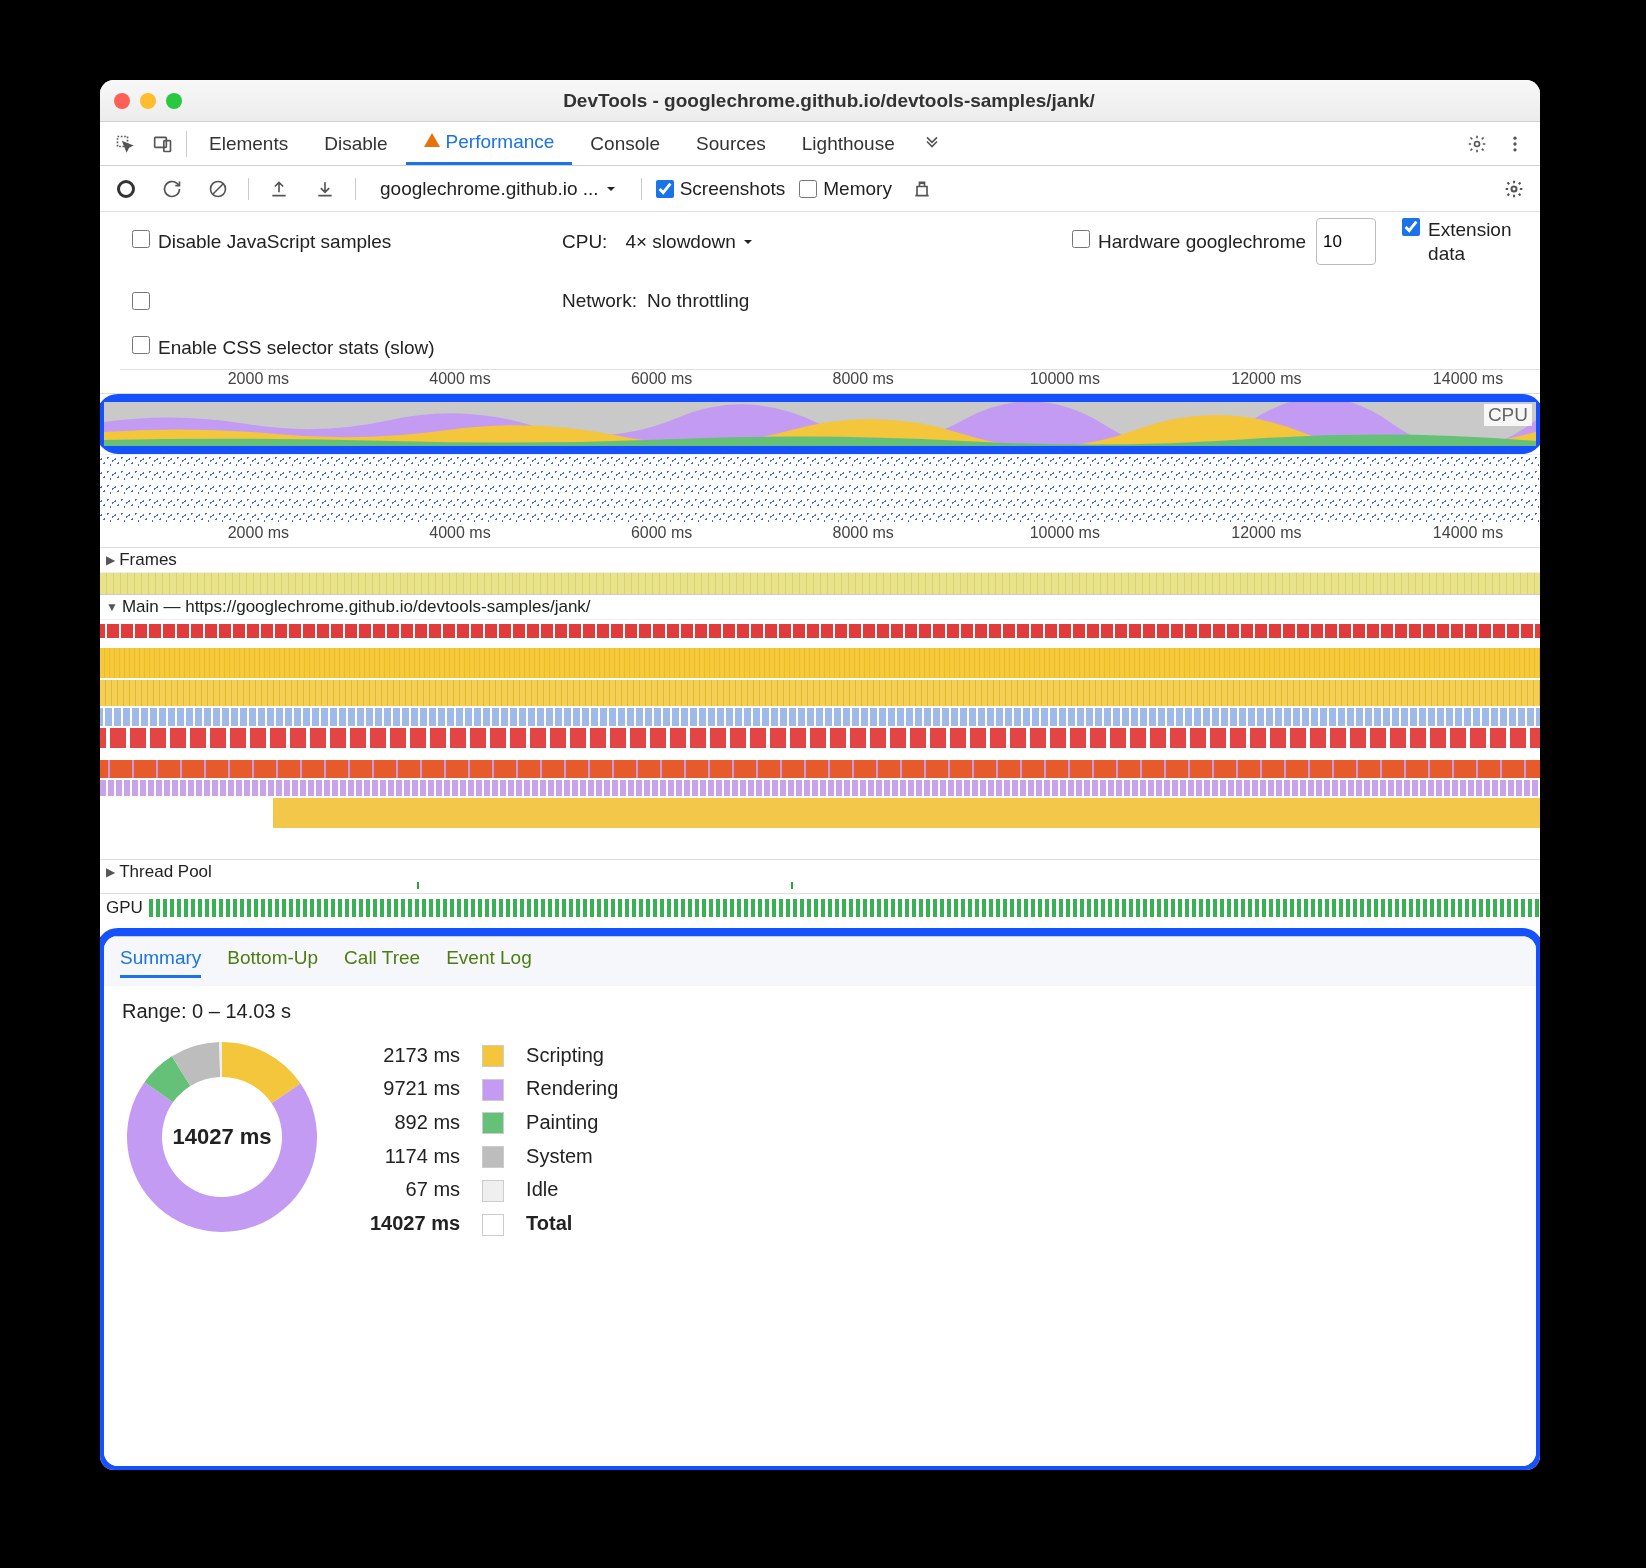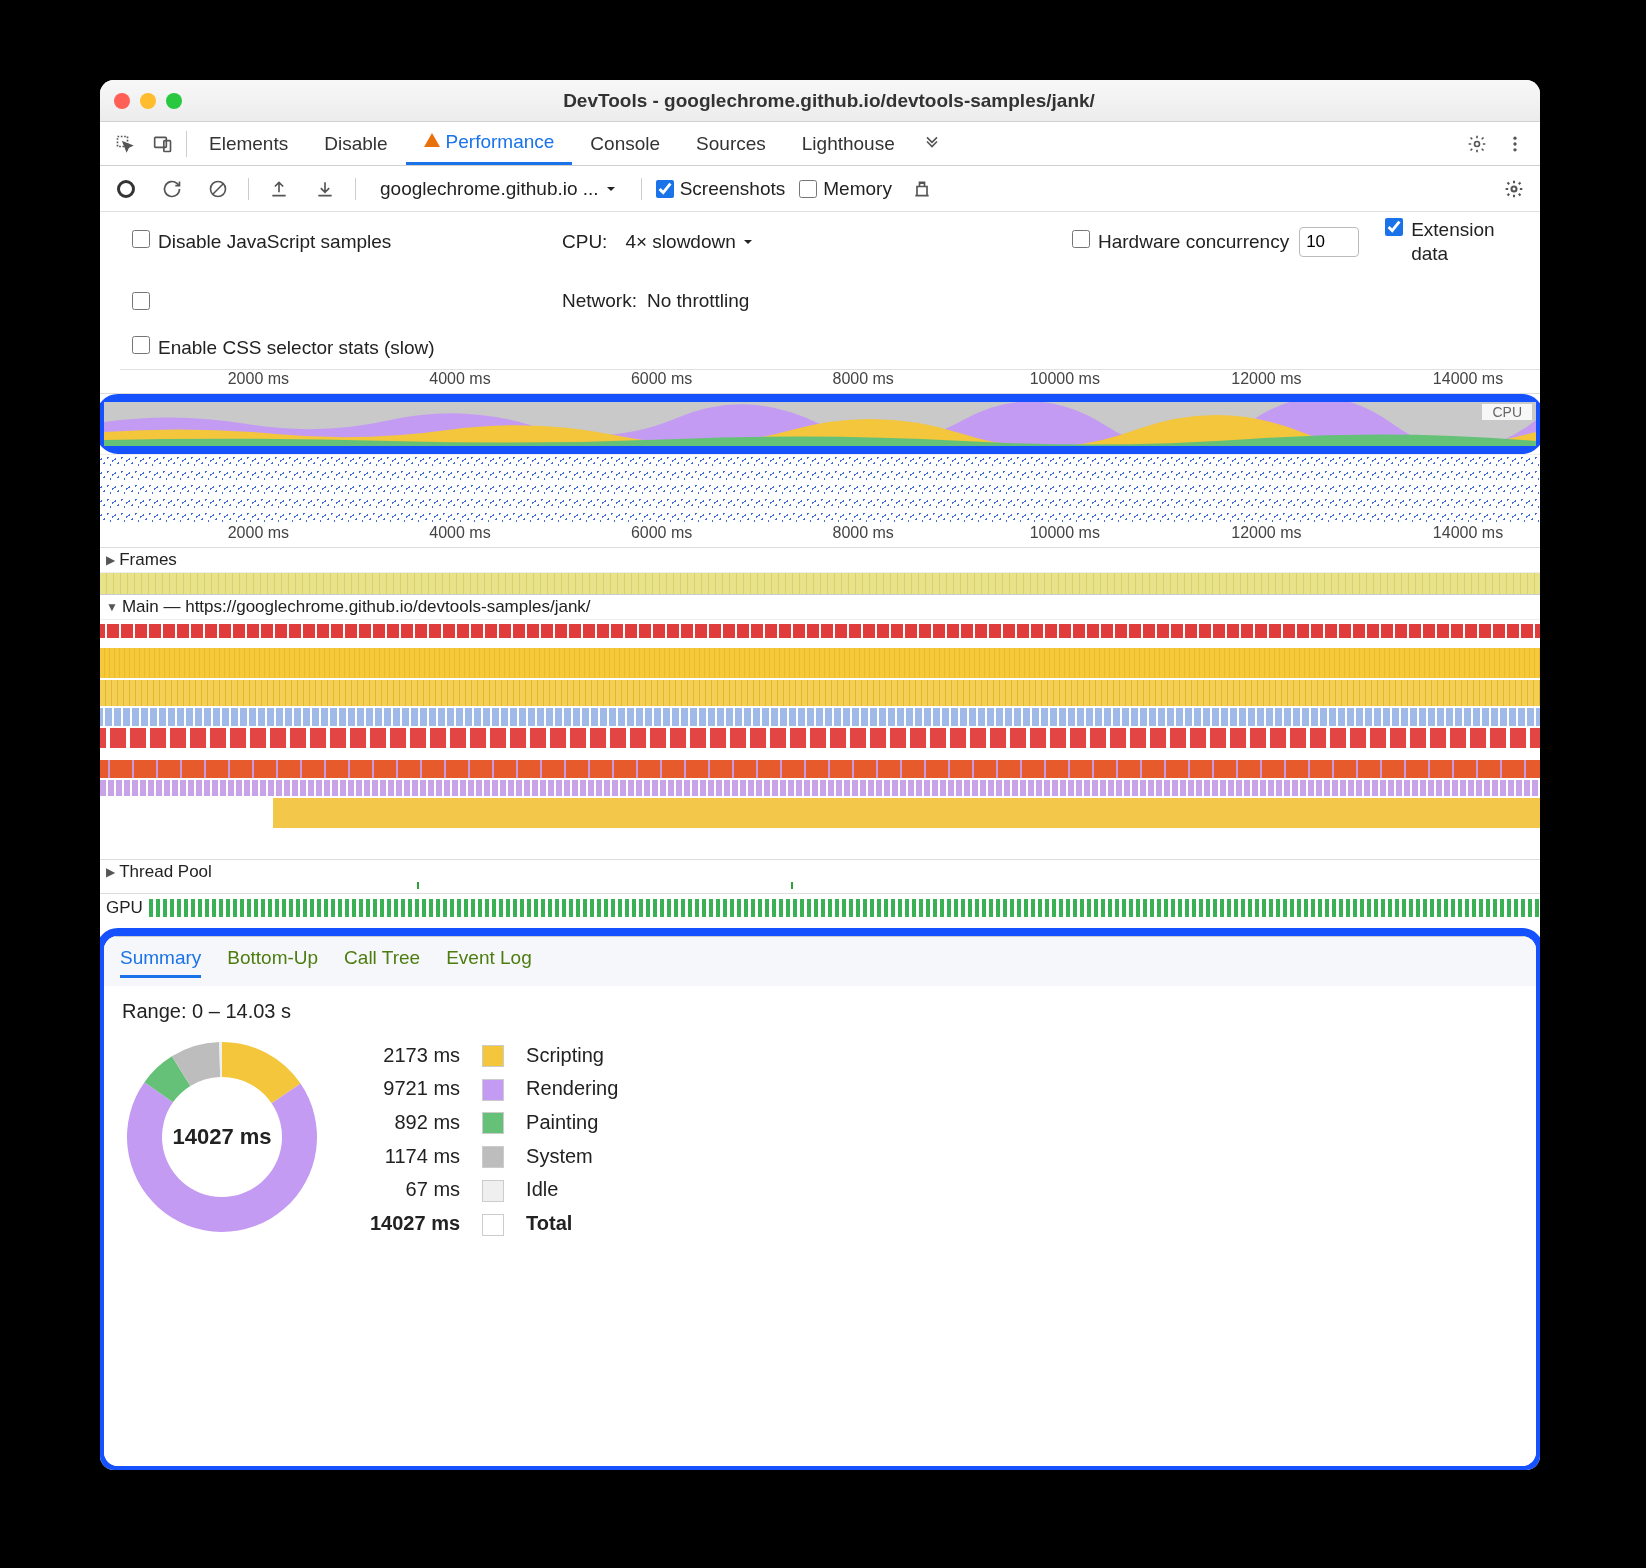--- a/index.html
+++ b/index.html
@@ -54,28 +54,28 @@
   input[type=checkbox]{ width:18px; height:18px; accent-color:#1a73e8; }
   .cog-blue { color:#1a73e8; }
   .settingsbar {
     display:grid; grid-template-columns: 430px 510px 470px; padding:6px 12px 10px 12px; row-gap:24px; border-bottom:1px solid #e0e0e0;
     font-size:19px; align-items:center;margin-left:20px;
   }
   .settingsbar .row { display:flex; align-items:center; gap:10px; }
   .settingsbar label { display:flex; align-items:flex-start; gap:8px; line-height:1.25; }
   .settingsbar .lbltext { max-width:280px; }
   .selectish { display:inline-flex; align-items:center; gap:6px; padding:2px 8px; }
-  .hwinput { width:60px; height:30px; border:1px solid #bbb; border-radius:4px; padding:0 6px; font-size:17px; }
+  .hwinput { width:60px; height:47px; border:1px solid #bbb; border-radius:4px; padding:0 6px; font-size:17px; }
   .ruler {
     height:24px; position:relative; border-bottom:1px solid #ddd; font-size:16px; color:#444;
   }
   .ruler span { position:absolute; top:0; transform:translateX(-50%);text-align:center; }
   .highlight-box { border:8px solid #1551ff; border-radius:22px; margin:0 -4px; }
   .cpu-row { height:44px; position:relative; background:#c9c9c9; overflow:hidden; }
-  .cpu-row .cpu-label { position:absolute; right:4px; top:2px; background:rgba(255,255,255,0.85); padding:0 10px; font-size:14px; color:#666; }
+  .cpu-row .cpu-label { position:absolute; right:4px; top:2px; background:rgba(255,255,255,0.85); padding:0 4px; font-size:19px; color:#666; }
   .cpu-row svg { width:100%; height:100%; display:block; }
   .screenshots-row { height:70px; background:#fff; position:relative; overflow:hidden; border-top:1px solid #eee; }
   .speckle { width:100%; height:100%; background:#fff; position:relative; }
   .speckle::before {
     content:""; position:absolute; inset:0;
     background:
       radial-gradient(circle at 10% 30%, #2b5bd7 1px, transparent 1px),
       radial-gradient(circle at 30% 60%, #2b5bd7 1px, transparent 1px),
       radial-gradient(circle at 55% 20%, #2b5bd7 1px, transparent 1px),
       radial-gradient(circle at 75% 70%, #2b5bd7 1px, transparent 1px),
@@ -260,21 +260,21 @@
       <span class="selectish">
         <span>4× slowdown</span>
         <svg width="12" height="12" viewBox="0 0 12 12">
             <path d="M2 4l4 4 4-4" fill="currentColor"></path>
           </svg>
       </span>
     </div>
     <div class="row">
       <label class="chk">
           <input type="checkbox" style="">
-          <span>Hardware concurrency</span>
+          <span>Hardware googlechrome</span>
         </label>
       <input class="hwinput" value="10" style="">
       <label class="chk" style="margin-left:16px">
           <input type="checkbox" checked="" style="">
           <span style="max-width:100px;display:inline-block;">Extension data</span>
         </label>
     </div>
 
     <label>
         <input type="checkbox" style="">

